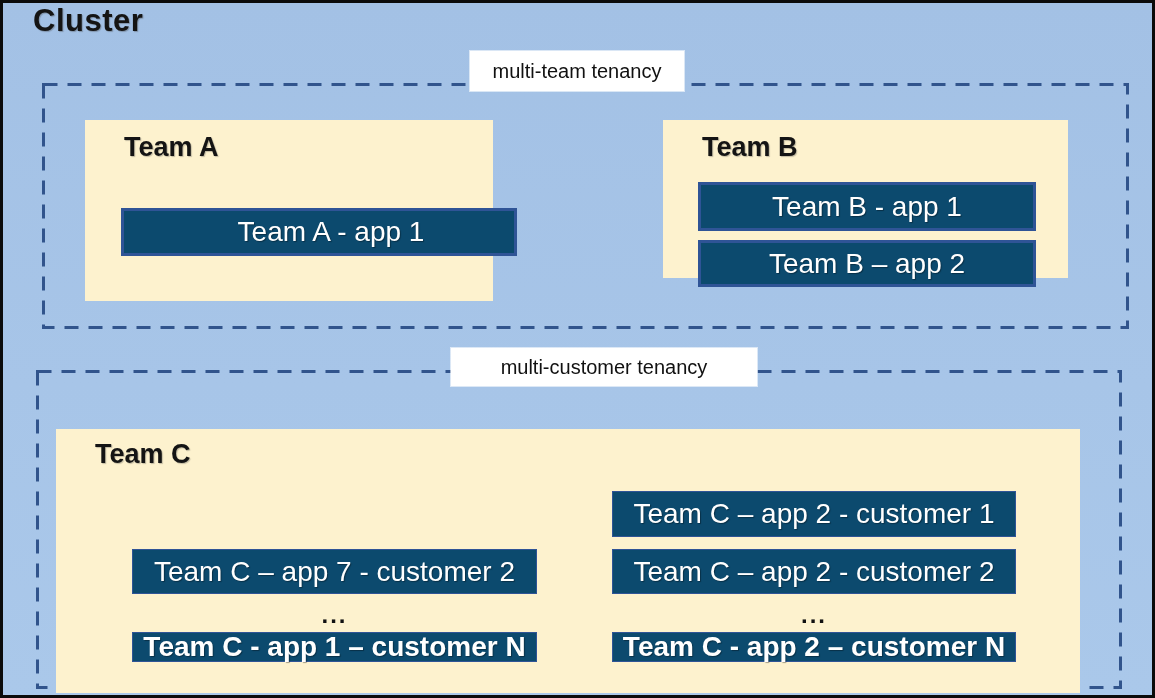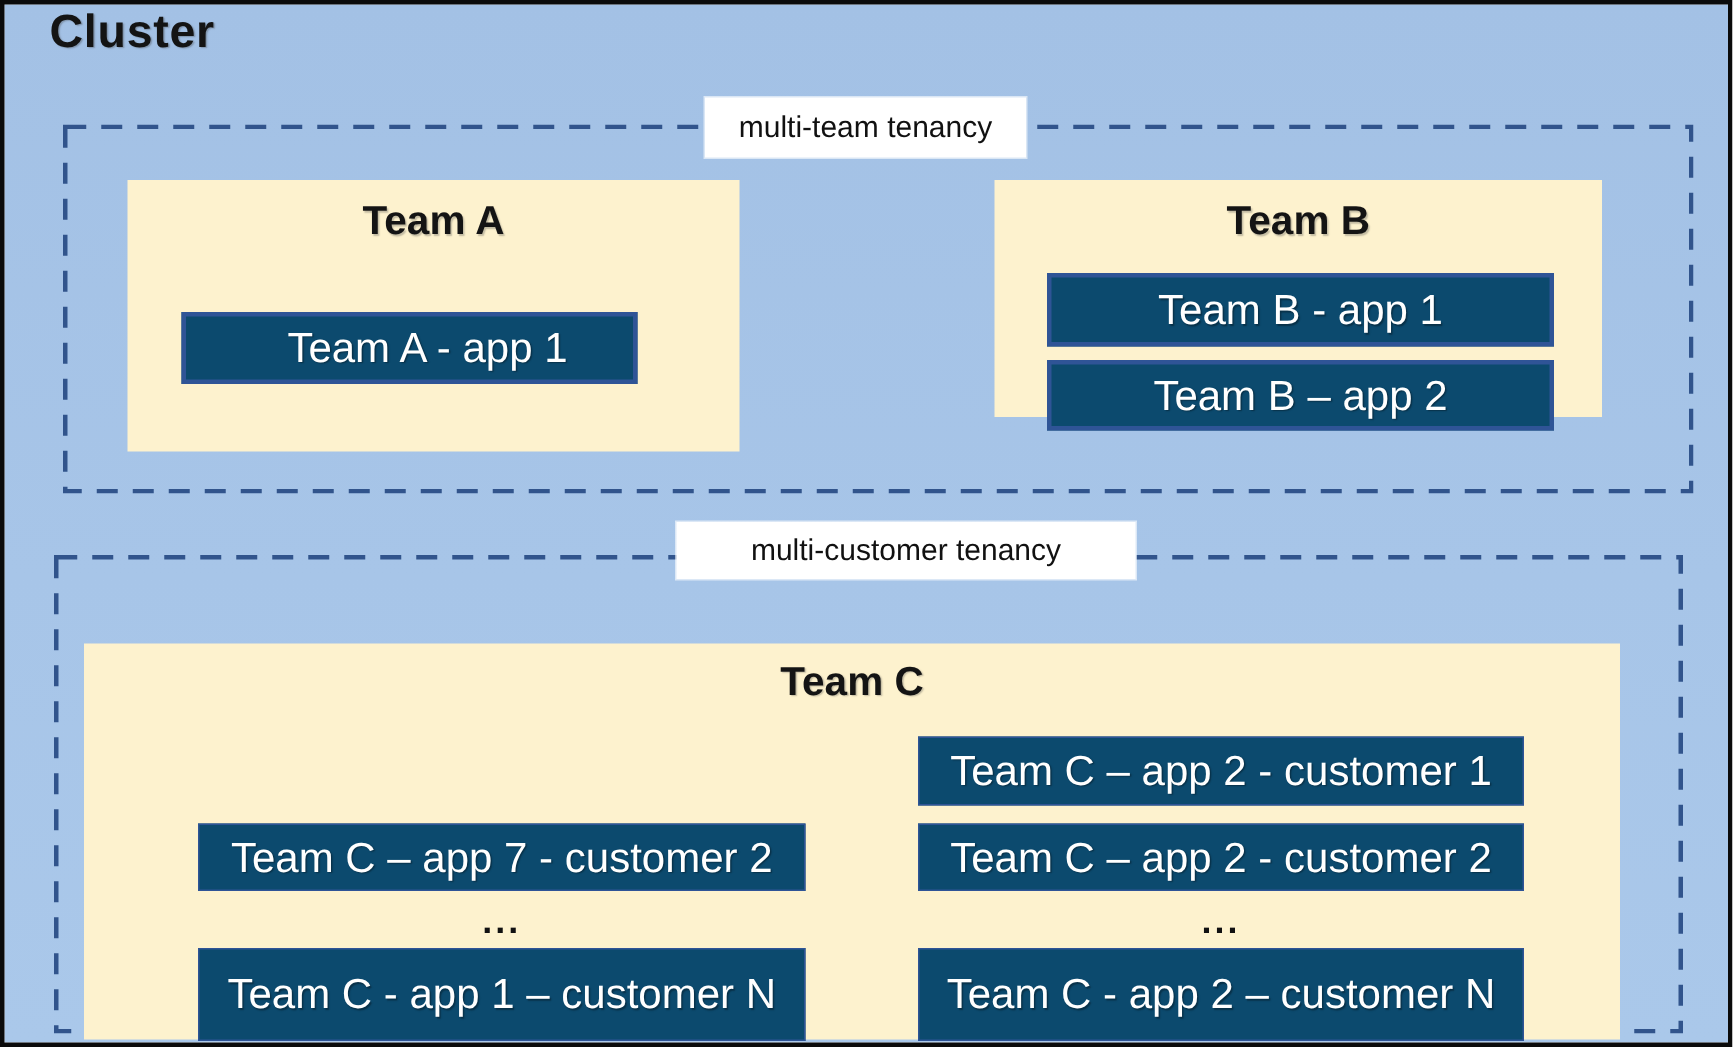--- a/index.html
+++ b/index.html
@@ -42,25 +42,25 @@
 
   .team-box {
     position: absolute;
     background: #fdf2ce;
   }
 
   .team-title {
     position: absolute;
     left: 0;
     width: 100%;
-    text-align: center;
     font-size: 27px;
     font-weight: bold;
     color: #141414;
     text-shadow: 1px 1px 1px rgba(60,60,60,0.3);
+    padding-left: 39px;
   }
 
   .app-box {
     position: absolute;
     background: #0c4a6e;
     color: #ffffff;
     display: flex;
     align-items: center;
     justify-content: center;
     font-size: 28px;
@@ -75,46 +75,46 @@
     width: 100%;
     text-align: center;
     font-size: 24px;
     font-weight: bold;
     color: #111111;
     letter-spacing: 2px;
   }
 
   
   #zone1-rect  { left: 39px;  top: 80px;  width: 1087px; height: 246px; }
-  #zone1-label { left: 467px; top: 62px;  width: 214px;  height: 40px; }
+  #zone1-label { left: 467px; top: 48px;  width: 214px;  height: 40px; }
 
   #team-a { left: 82px;  top: 117px; width: 408px; height: 181px; }
   #team-a .team-title { top: 12px; }
-  #team-a-app1 { left: 36px; top: 88px; width: 304px; height: 48px; padding-left: 24px; }
+  #team-a-app1 { left: 36px; top: 88px; width: 396px; height: 48px; padding-left: 24px; }
 
   #team-b { left: 660px; top: 117px; width: 405px; height: 158px; }
   #team-b .team-title { top: 12px; }
   #team-b-app1 { left: 35px; top: 62px;  width: 338px; height: 49px; }
   #team-b-app2 { left: 35px; top: 120px; width: 338px; height: 47px; }
 
   
   #zone2-rect  { left: 33px;  top: 367px; width: 1086px; height: 319px; }
   #zone2-label { left: 448px; top: 345px; width: 306px;  height: 38px; }
 
   #team-c { left: 53px; top: 426px; width: 1024px; height: 264px; }
   #team-c .team-title { top: 10px; }
 
   .app-col { position: absolute; top: 62px; height: 190px; }
   #col-app1 { left: 76px;  width: 405px; }
   #col-app2 { left: 556px; width: 404px; }
 
   .app-col .row1 { left: 0; top: 0;    width: 100%; height: 46px; }
   .app-col .row2 { left: 0; top: 58px; width: 100%; height: 45px; }
   .app-col .ellipsis { top: 110px; }
-  .app-col .rowN { left: 0; top: 141px; width: 100%; height: 62px; }
+  .app-col .rowN { left: 0; top: 141px; width: 100%; height: 30px; font-weight: bold; }
 </style>
 </head>
 <body>
 
 <div class="canvas">
 
   <div class="cluster-title">Cluster</div>
 
   <svg id="zone1-rect" class="dash-rect" width="1087" height="246">
     <rect x="1.5" y="1.5" width="1084" height="243" fill="none" stroke="#31548c" stroke-width="3" stroke-dasharray="14 10"></rect>

